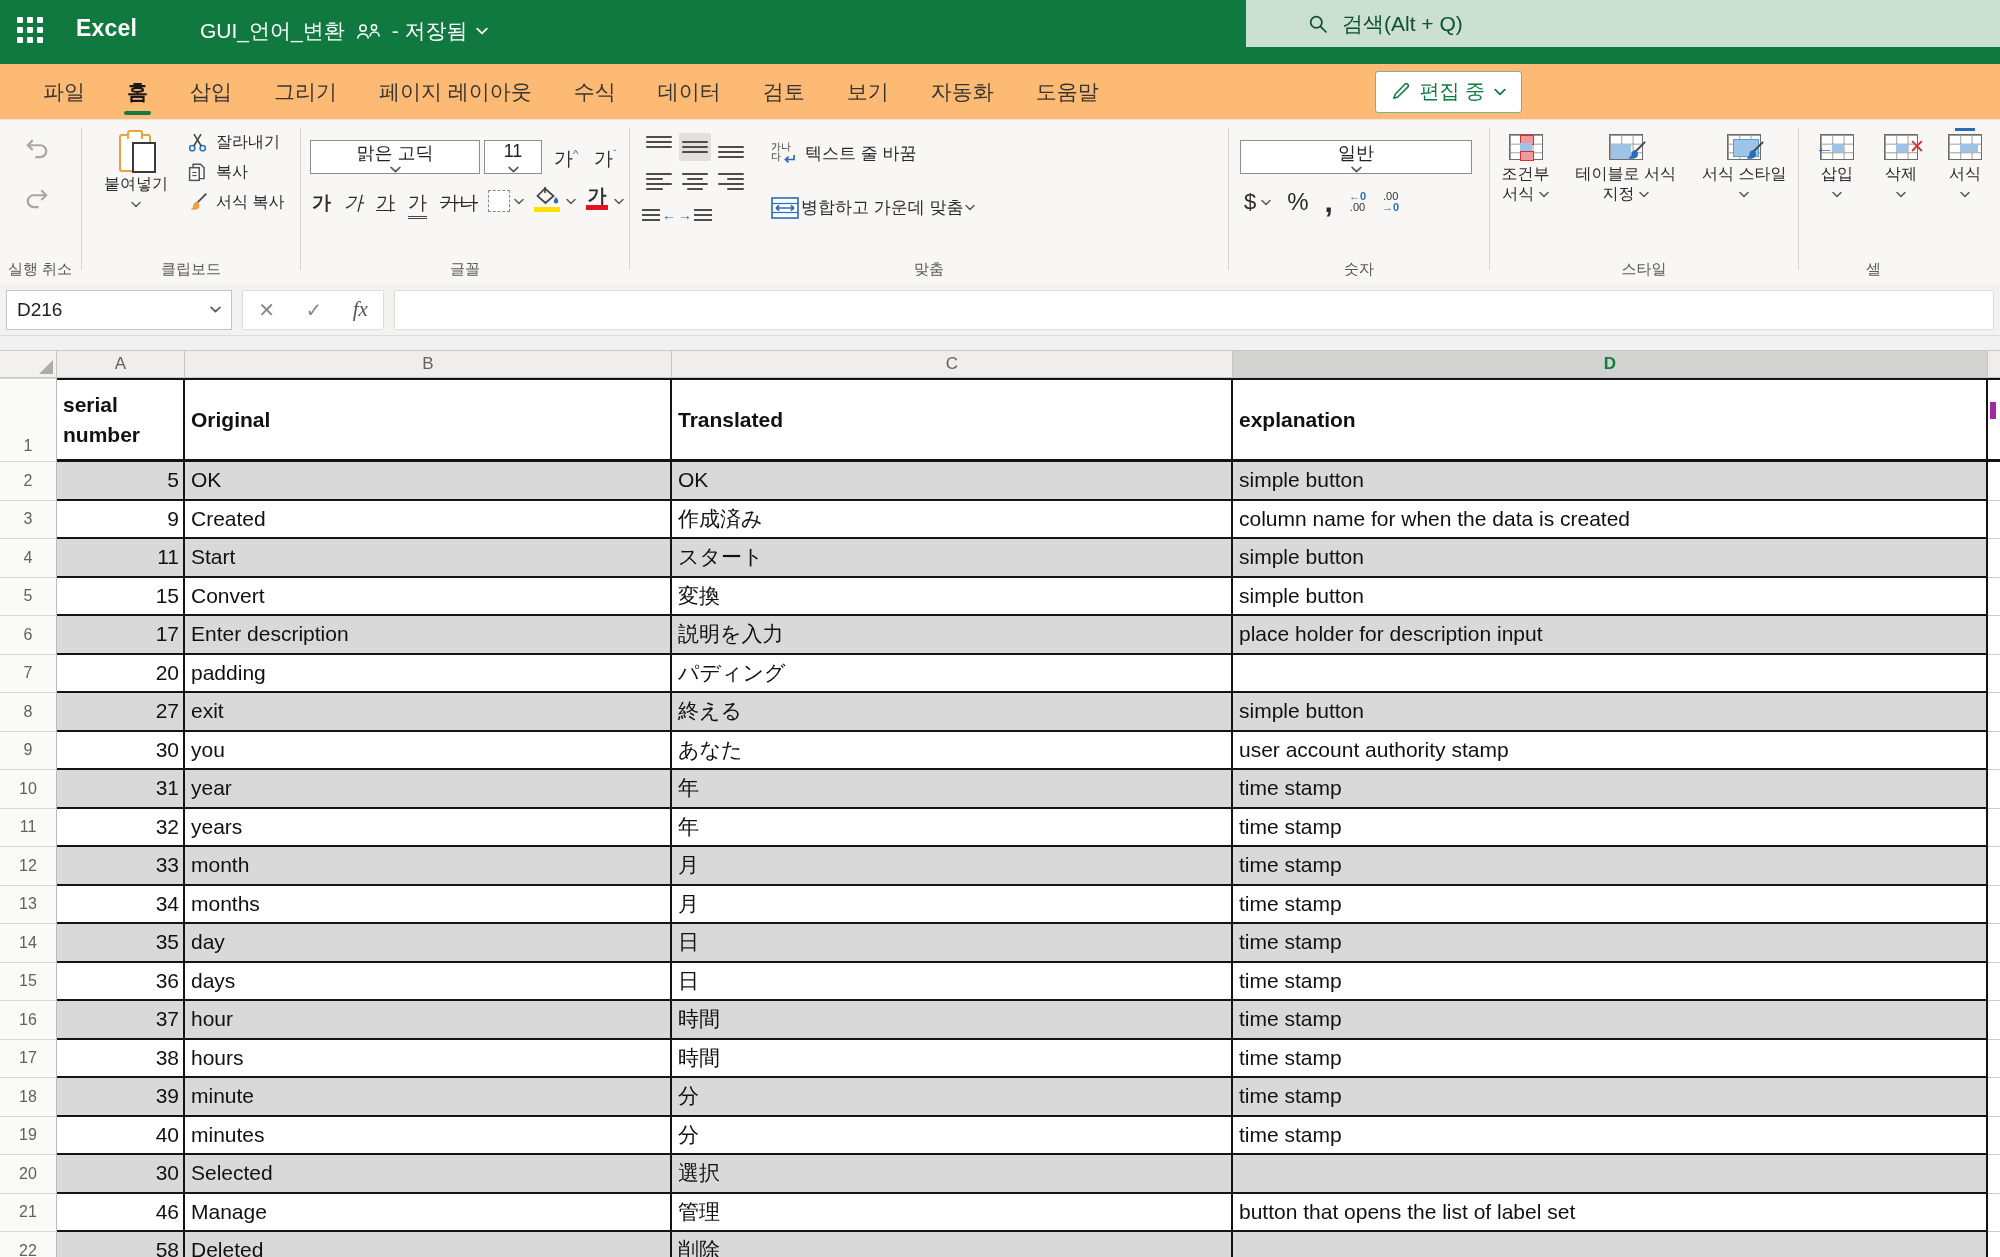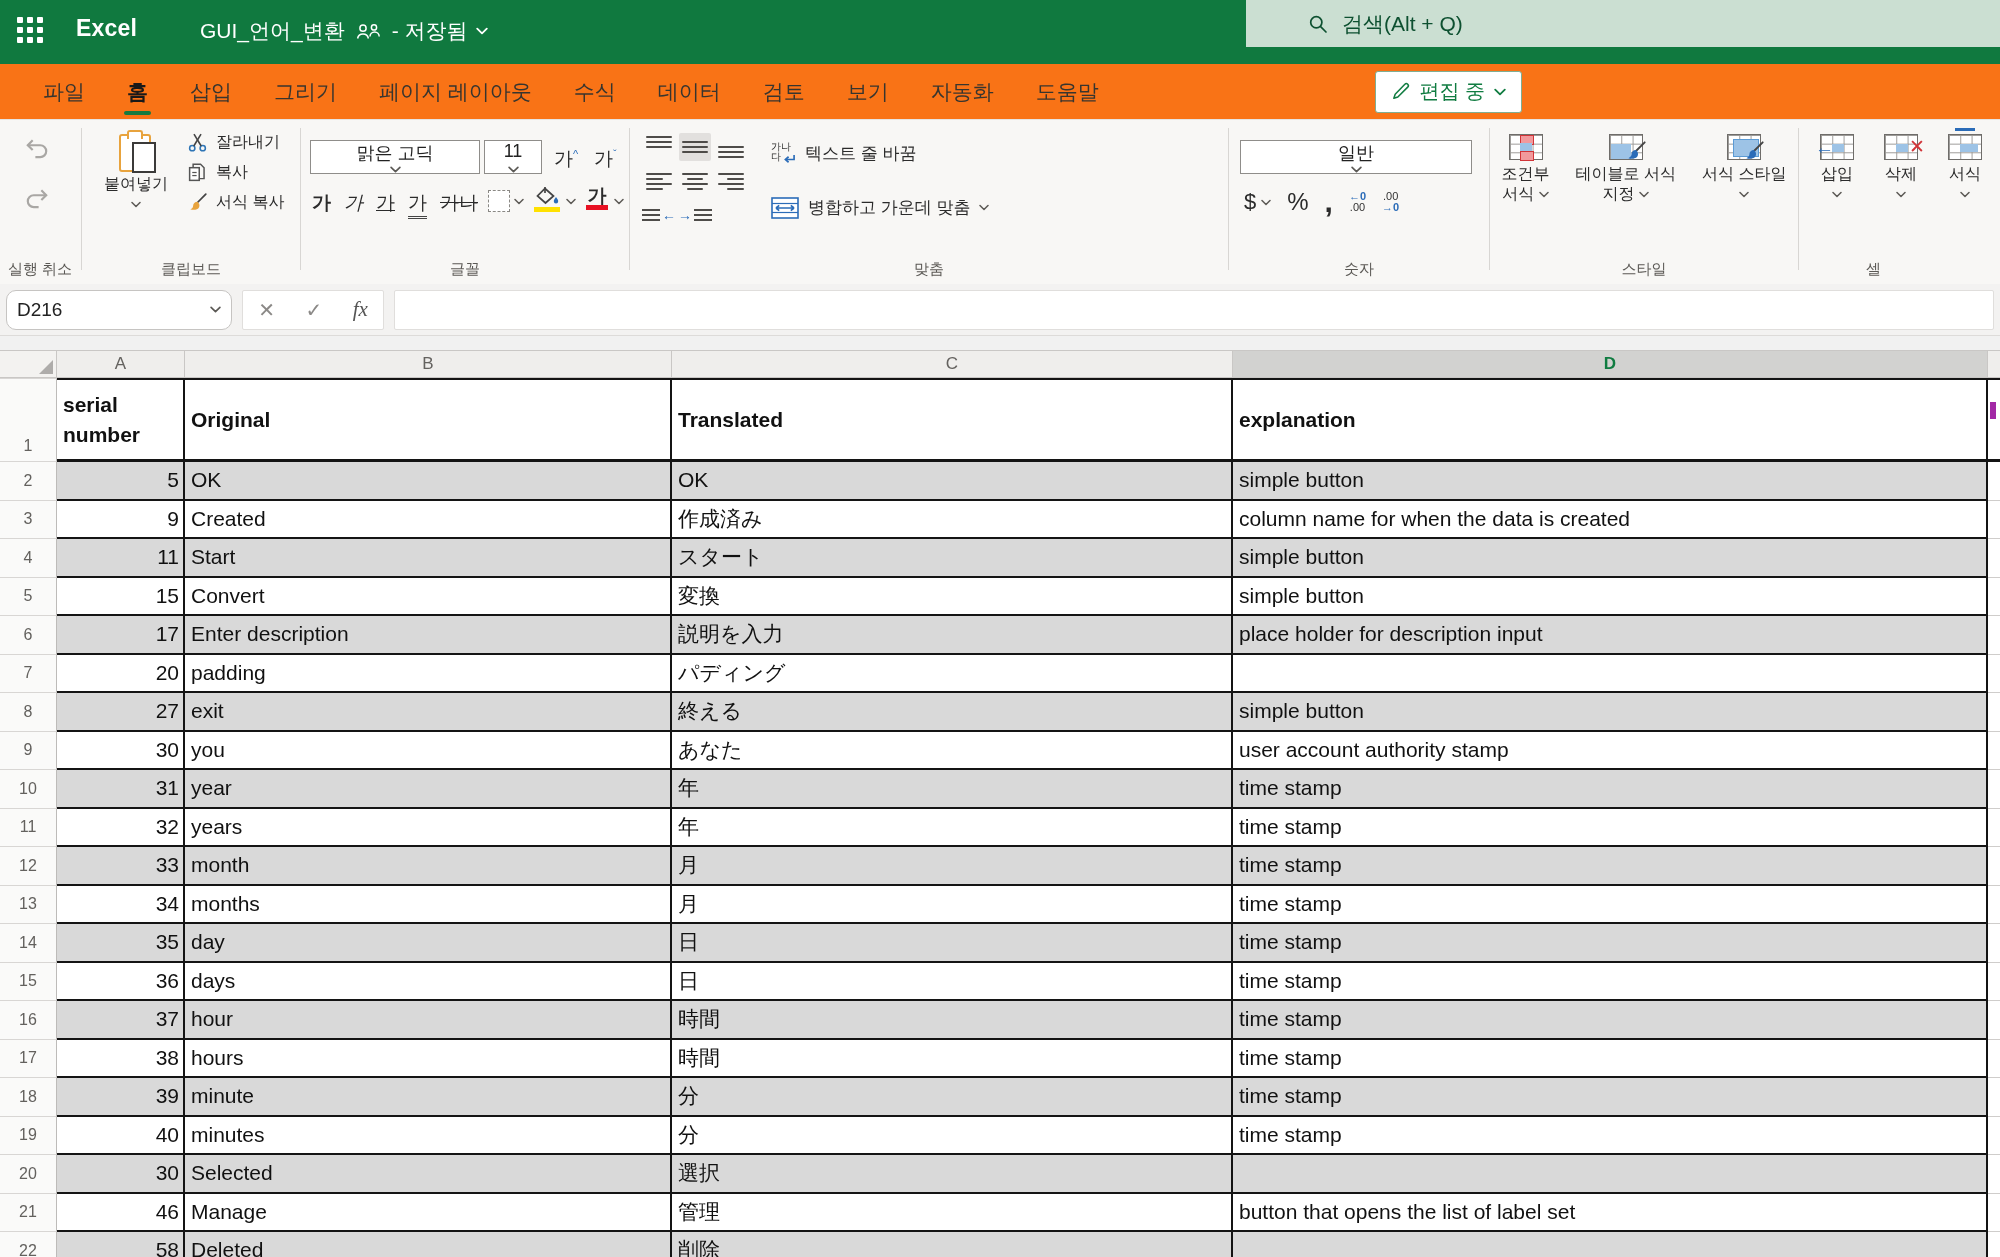--- a/index.html
+++ b/index.html
@@ -14,21 +14,21 @@
   #waffle{position:absolute;left:16px;top:16px;width:32px;height:32px;display:grid;
           grid-template-columns:repeat(3,6px);grid-template-rows:repeat(3,6px);gap:4px;padding:1px;cursor:pointer;}
   #waffle i{background:#fff;border-radius:1px;}
   #appname{position:absolute;left:76px;top:15px;font-size:23px;font-weight:bold;letter-spacing:.2px;}
   #filegrp{position:absolute;left:200px;top:17px;display:flex;align-items:center;gap:10px;font-size:21px;}
   #savestat{display:flex;align-items:center;gap:8px;}
   #searchbox{position:absolute;left:1246px;top:0;right:0;height:47px;background:#CBDFD2;color:#0D5030;
              display:flex;align-items:center;gap:14px;padding-left:62px;box-sizing:border-box;font-size:21px;cursor:text;}
 
   
-  #tabrow{position:absolute;left:0;top:64px;right:0;height:56px;background:#f97316;
+  #tabrow{position:absolute;left:0;top:64px;right:0;height:56px;background:#fdba74;
           display:flex;align-items:stretch;padding-left:22px;border-bottom:1px solid #E6E4E2;box-sizing:border-box;}
   .tab{display:flex;align-items:center;padding:0 21px;font-size:21px;color:#37352F;cursor:pointer;position:relative;}
   .tab.active{font-weight:bold;color:#191919;}
   .tab.active::after{content:"";position:absolute;left:18px;right:18px;bottom:4px;height:4px;background:#17793F;border-radius:2px;}
   #editbtn{margin-left:auto;margin-right:478px;align-self:center;height:40px;display:flex;align-items:center;gap:9px;
            padding:0 15px;background:#fff;border:1px solid #7FAE92;border-radius:3px;color:#107C41;font-size:20px;cursor:pointer;}
 
   
   #ribbon{position:absolute;left:0;top:120px;right:0;height:164px;background:#F8F7F5;display:flex;box-sizing:border-box;padding-top:4px;}
   .rsep{width:1px;background:#D8D6D3;margin:4px 1px 14px 1px;}
@@ -58,21 +58,21 @@
   .gicon{position:relative;width:34px;height:26px;border:1px solid #6f6d6a;background:
       linear-gradient(#9b9996 1px,transparent 1px) 0 0/100% 8.66px,
       linear-gradient(90deg,#9b9996 1px,transparent 1px) 0 0/11.3px 100%,#fff;box-sizing:border-box;}
   .gicon .ov{position:absolute;}
   .two-line{font-size:16px;color:#2b2b2b;text-align:center;line-height:1.25;}
   .stylebtn{display:flex;flex-direction:column;align-items:center;gap:4px;padding:2px 6px;cursor:pointer;}
 
   
   #formulabar{position:absolute;left:0;top:284px;right:0;height:52px;background:#F3F2F1;
               border-bottom:1px solid #DDDBD9;box-sizing:border-box;display:flex;align-items:center;gap:10px;padding:0 6px;}
-  #namebox{width:204px;height:38px;background:#fff;border:1px solid #C6C4C2;border-radius:10px;display:flex;align-items:center;
+  #namebox{width:204px;height:38px;background:#fff;border:1px solid #C6C4C2;border-radius:0;display:flex;align-items:center;
            justify-content:space-between;padding:0 10px;font-size:19px;color:#222;cursor:pointer;}
   #fbbtns{width:140px;height:38px;background:#fff;border:1px solid #E0DEDC;border-radius:2px;display:flex;
           align-items:center;justify-content:space-around;font-size:20px;color:#8b8987;}
   #fbbtns .fx{font-style:italic;font-family:"Liberation Serif","DejaVu Serif",serif;color:#555;font-size:21px;}
   #fbinput{flex:1;height:38px;background:#fff;border:1px solid #E0DEDC;border-radius:2px;cursor:text;}
 
   
   #sheet{position:absolute;left:0;top:336px;right:0;bottom:0;background:#F1F1F1;}
   #colheaders{position:absolute;left:0;top:14px;right:0;height:28px;display:flex;}
   .chd{box-sizing:border-box;background:#EFEEEC;border-right:1px solid #C9C7C5;border-top:1px solid #C9C7C5;
@@ -380,21 +380,21 @@
       <div class="rbtn" style="position:absolute;left:140px;top:18px;display:flex;align-items:center;gap:9px;font-size:17px;color:#2b2b2b;">
         <span style="display:inline-flex;flex-direction:column;align-items:flex-start;line-height:1;">
           <span style="font-size:10px;white-space:pre-line;">가나
 다</span>
           <svg class="ico" width="13" height="11" style="margin-top:-8px;margin-left:12px;">
               <use href="#sym-return"></use>
             </svg>
         </span>
         <span>텍스트 줄 바꿈</span>
       </div>
-      <div class="rbtn" style="position:absolute;left:140px;top:72px;display:flex;align-items:center;gap:9px;font-size:17px;color:#2b2b2b;">
+      <div class="rbtn" style="position:absolute;left:140px;top:72px;display:flex;align-items:center;gap:2px;font-size:17px;color:#2b2b2b;">
         <svg class="ico" width="28" height="22">
             <use href="#sym-merge"></use>
           </svg>
         <span>병합하고 가운데 맞춤</span>
         <svg class="ico chev" width="10" height="7">
             <use href="#sym-chevron"></use>
           </svg>
       </div>
     </div>
     <div class="rlabel">맞춤</div>

